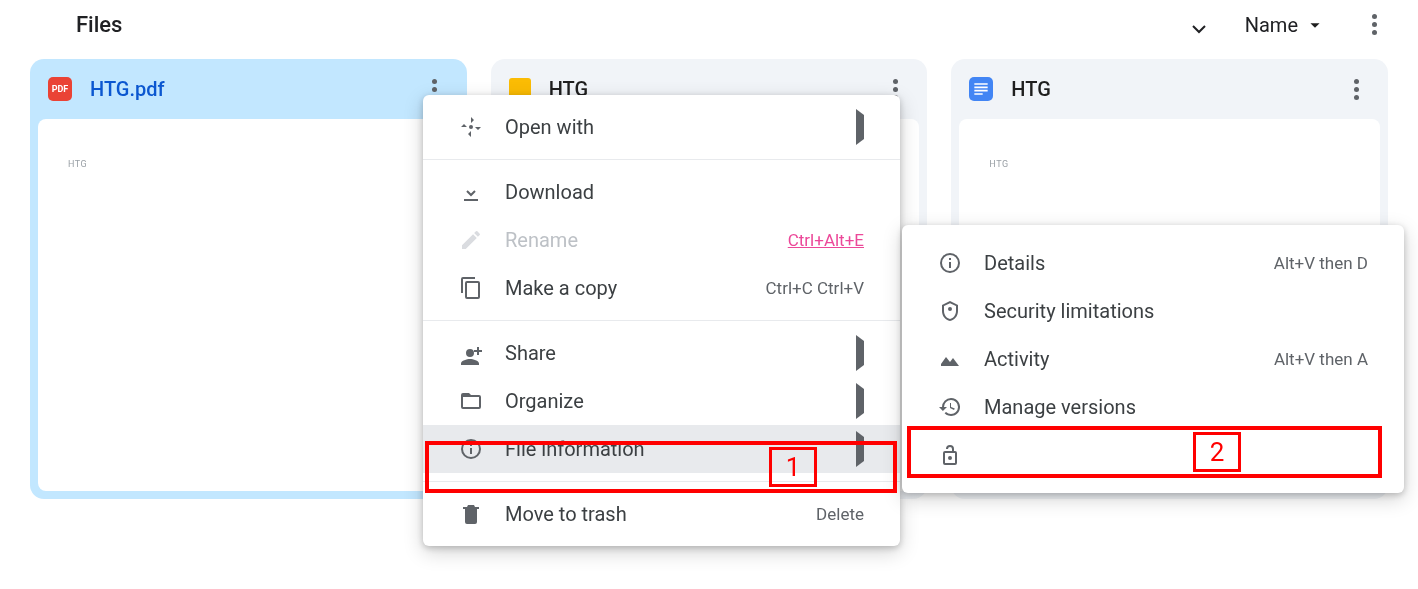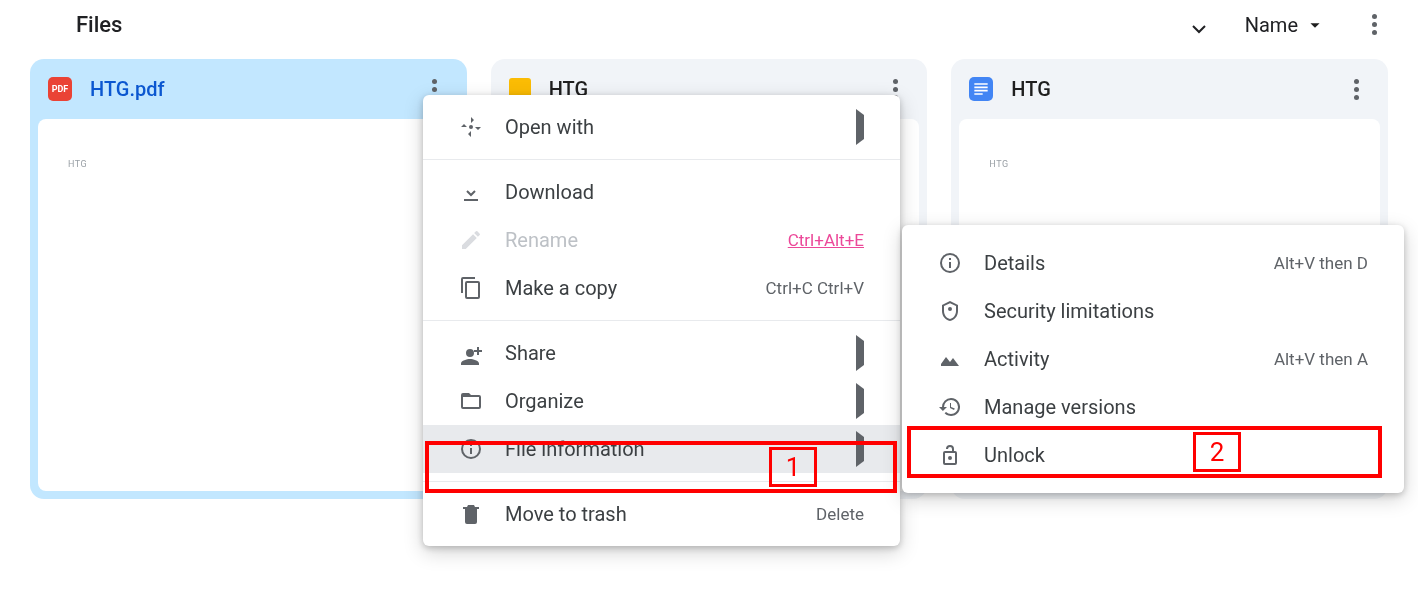--- a/index.html
+++ b/index.html
@@ -405,21 +405,20 @@
         </svg>
     </span>
     <span class="mi-label">Manage versions</span>
   </div>
   <div class="menu-item">
     <span class="mi-icon">
       <svg class="icon-svg" viewBox="0 0 24 24">
           <path d="M17 8h-1V6a4 4 0 00-8 0h2a2 2 0 114 0v2H7a2 2 0 00-2 2v10a2 2 0 002 2h10a2 2 0 002-2V10a2 2 0 00-2-2zm0 12H7V10h10v10zM12 17a2 2 0 110-4 2 2 0 010 4z"></path>
         </svg>
     </span>
-    <span class="mi-label">Unlock</span>
   </div>
 </div>
 
 <div class="hl-box" style="left:425px; top:441px; width:472px; height:52px;"></div>
 <div class="hl-num" style="left:769px; top:447px;">1</div>
 
 <div class="hl-box" style="left:907px; top:426px; width:475px; height:52px;"></div>
 <div class="hl-num" style="left:1193px; top:432px;">2</div>
 
 </body></html>

